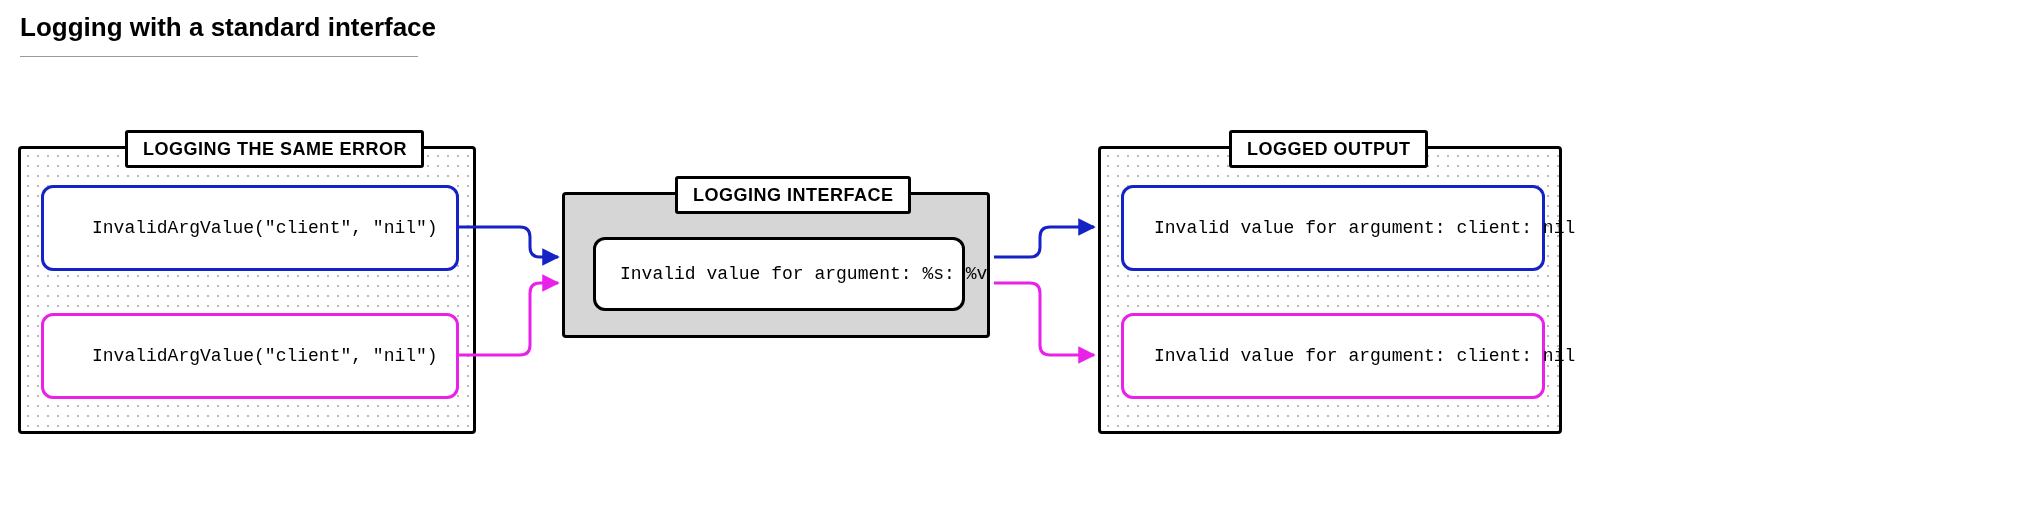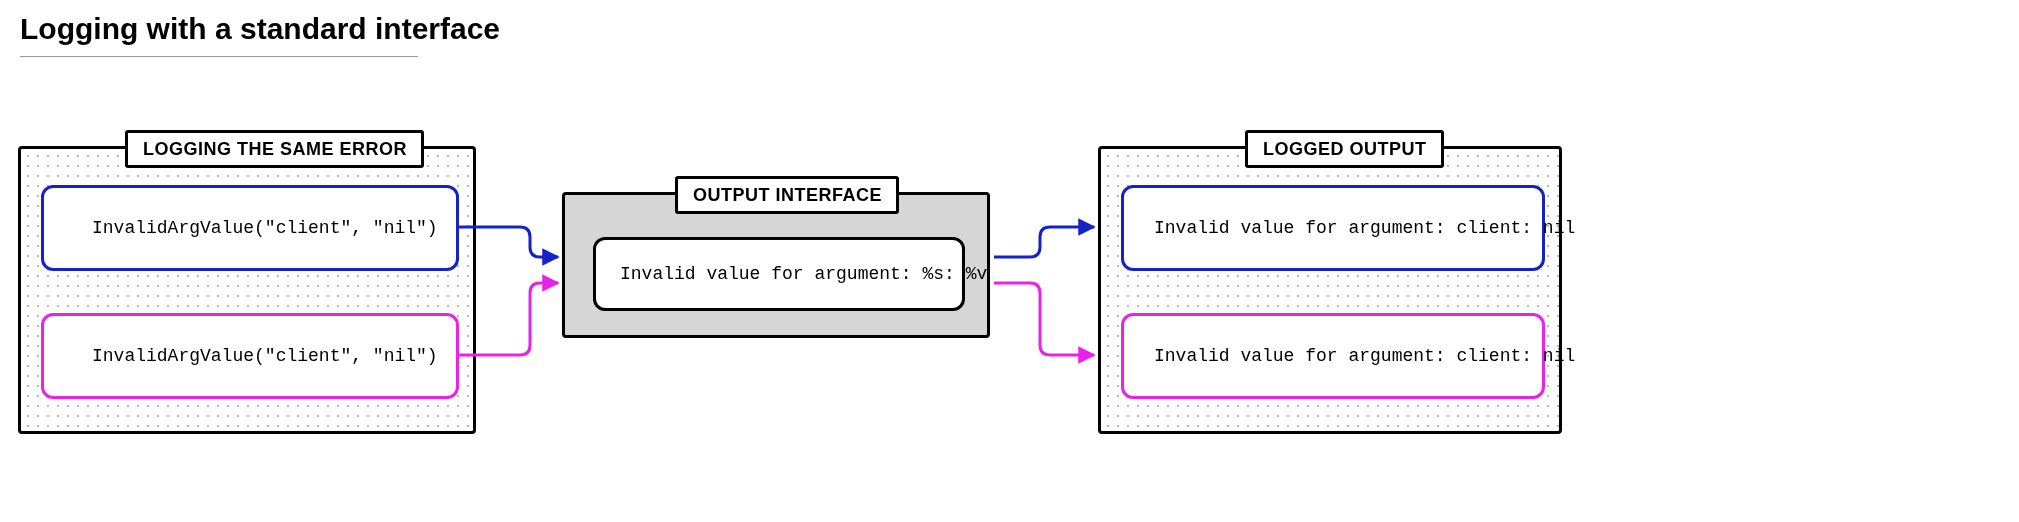--- a/index.html
+++ b/index.html
@@ -11,21 +11,21 @@
   }
   .page {
     position: relative;
     width: 2019px;
     height: 522px;
   }
   .title {
     position: absolute;
     left: 20px;
     top: 12px;
-    font-size: 30px;
+    font-size: 26px;
     font-weight: 700;
   }
   .title-underline {
     position: absolute;
     left: 20px;
     top: 56px;
     width: 398px;
     height: 0;
     border-bottom: 1px solid #9a9a9a;
   }
@@ -68,21 +68,21 @@
     background: #fff;
     border: 3px solid #000;
     border-radius: 3px;
     font-weight: 800;
     font-size: 18px;
     letter-spacing: 0.5px;
     padding: 6px 14px 5px 15px;
     white-space: nowrap;
   }
   .panel-left  .panel-label { left: 104px; }
-  .panel-right .panel-label { left: 144px; }
+  .panel-right .panel-label { left: 128px; }
   .panel-center .panel-label { left: 110px; }
 
   
   .pill {
     position: absolute;
     box-sizing: border-box;
     background: #fff;
     border-width: 3px;
     border-style: solid;
     border-radius: 12px;
@@ -143,21 +143,21 @@
   <div class="title">Logging with a standard interface</div>
   <div class="title-underline"></div>
 
   <div class="panel panel-left dotted-bg">
     <div class="panel-label">LOGGING THE SAME ERROR</div>
     <div class="pill pill-blue top">InvalidArgValue("client", "nil")</div>
     <div class="pill pill-pink bottom">InvalidArgValue("client", "nil")</div>
   </div>
 
   <div class="panel panel-center">
-    <div class="panel-label">OUTPUT INTERFACE</div>
+    <div class="panel-label">LOGGING INTERFACE</div>
     <div class="pill pill-black">Invalid value for argument: %s: %v</div>
   </div>
 
   <div class="panel panel-right dotted-bg">
     <div class="panel-label">LOGGED OUTPUT</div>
     <div class="pill pill-blue top">Invalid value for argument: client: nil</div>
     <div class="pill pill-pink bottom">Invalid value for argument: client: nil</div>
   </div>
 
   <svg class="connectors" viewBox="0 0 2019 522">

